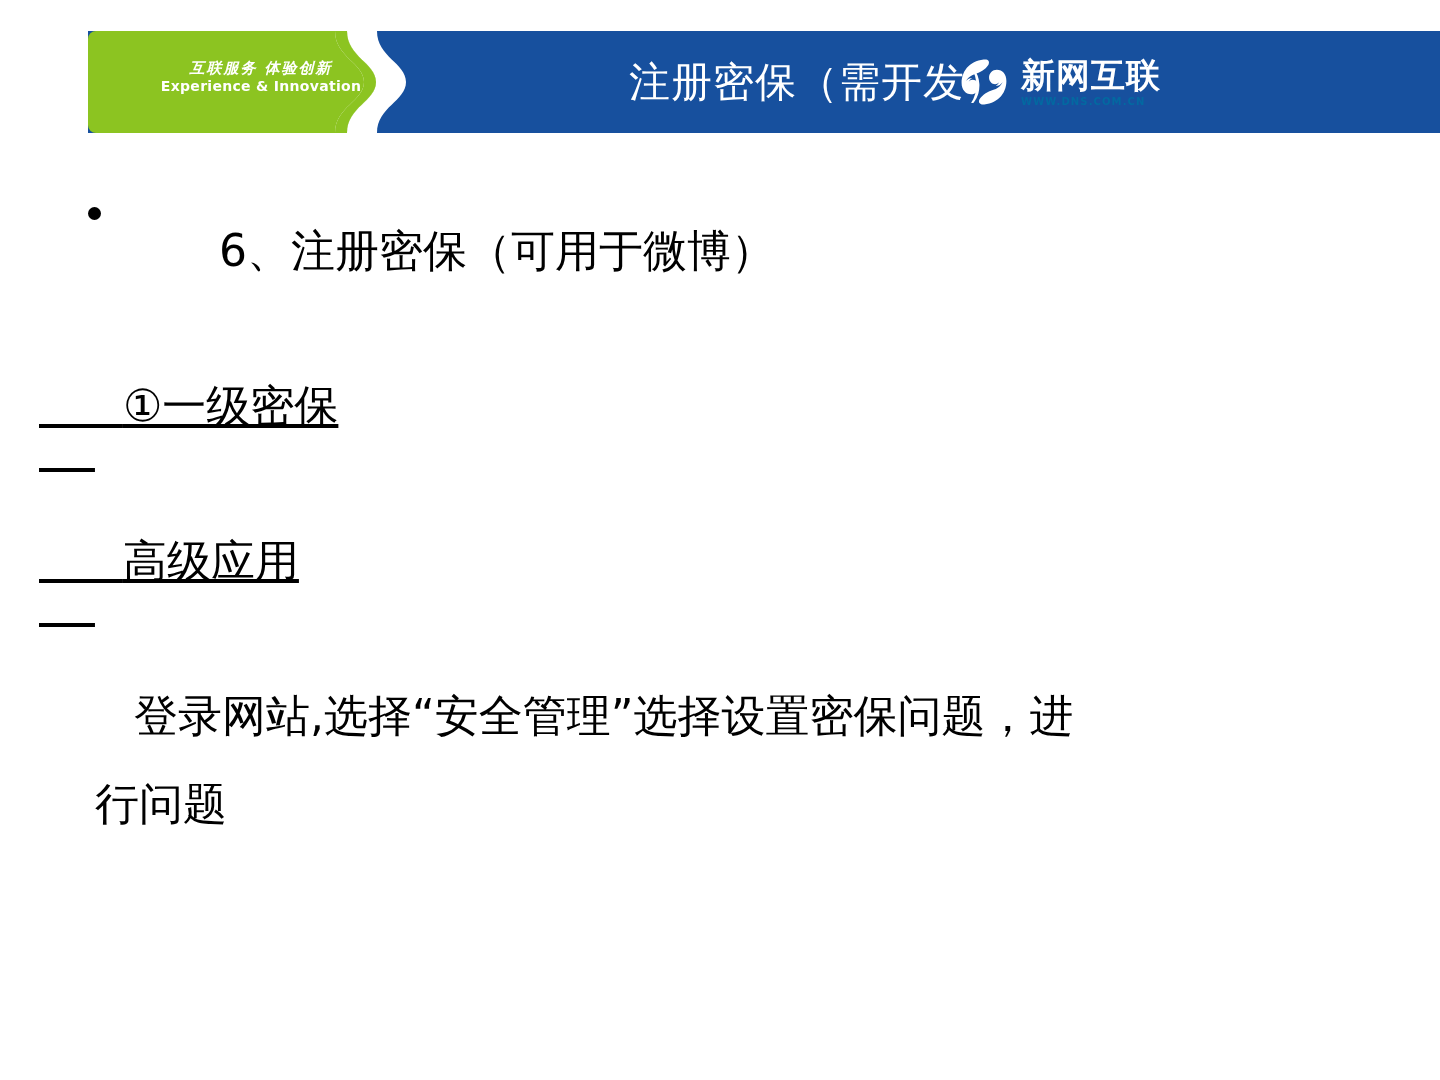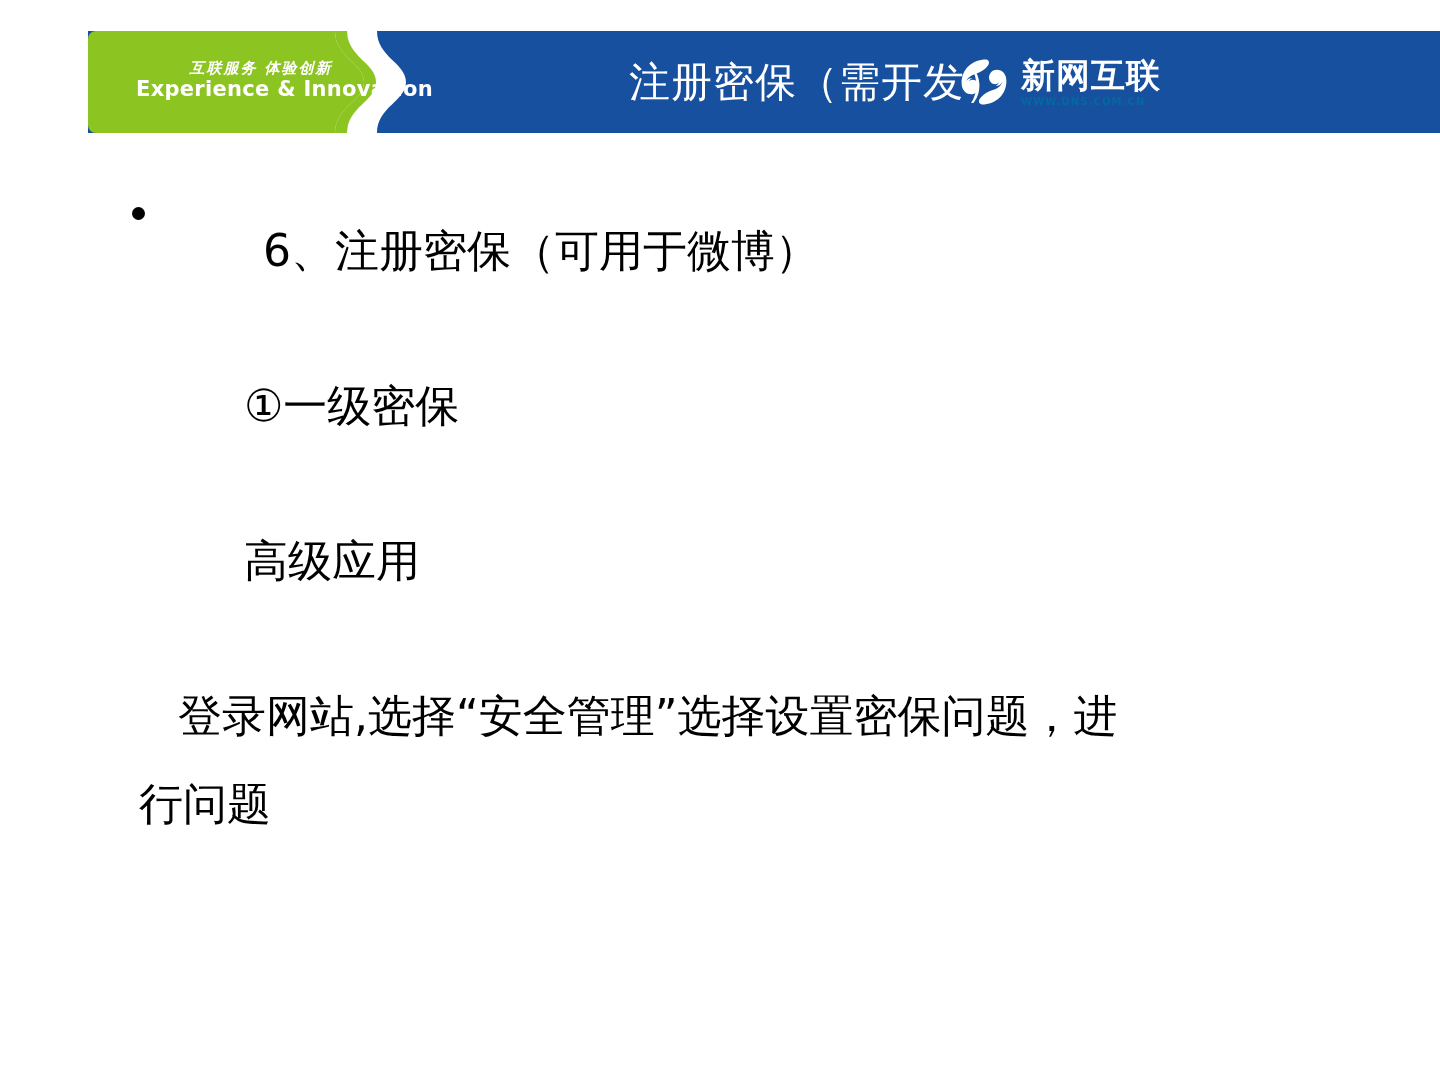--- a/index.html
+++ b/index.html
@@ -57,21 +57,21 @@
     font-size: 15px;
     font-weight: bold;
     font-style: italic;
     letter-spacing: 2px;
     font-family: "DejaVu Sans", "Liberation Sans", sans-serif;
     white-space: nowrap;
   }
   .tagline-en {
     display: block;
     color: #ffffff;
-    font-size: 21px;
+    font-size: 14px;
     font-weight: bold;
     letter-spacing: 0.3px;
     margin-top: 3px;
     font-family: "DejaVu Sans", "Liberation Sans", sans-serif;
     white-space: nowrap;
   }
 
   
   #header-title {
     position: absolute;
@@ -136,38 +136,38 @@
     top: 185px;
     width: 1440px;
   }
   .line {
     position: relative;
     color: #000000;
     font-size: 44px;
     line-height: 1.0;
     font-family: "DejaVu Sans", "Liberation Sans", sans-serif;
     white-space: pre-wrap;
-    margin-left: 44px;
   }
   .l-bullet {
     padding-left: 135px;
     margin-bottom: 23px;
   }
   .l-bullet .dot {
     position: absolute;
     left: 88px;
     top: 0.50em;
     width: 13px;
     height: 13px;
     border-radius: 50%;
     background: #000000;
   }
   .l-plain {
-    padding-left: 116px;
+    padding-left: 39px;
     margin-bottom: 23px;
+    text-decoration: underline;
   }
   .l-wrap {
     padding-left: 50px;
     margin-bottom: 23px;
     max-width: 1290px;
     text-indent: 0;
   }
   .l-wrap .cont {
     display: block;
     padding-left: 45px;

